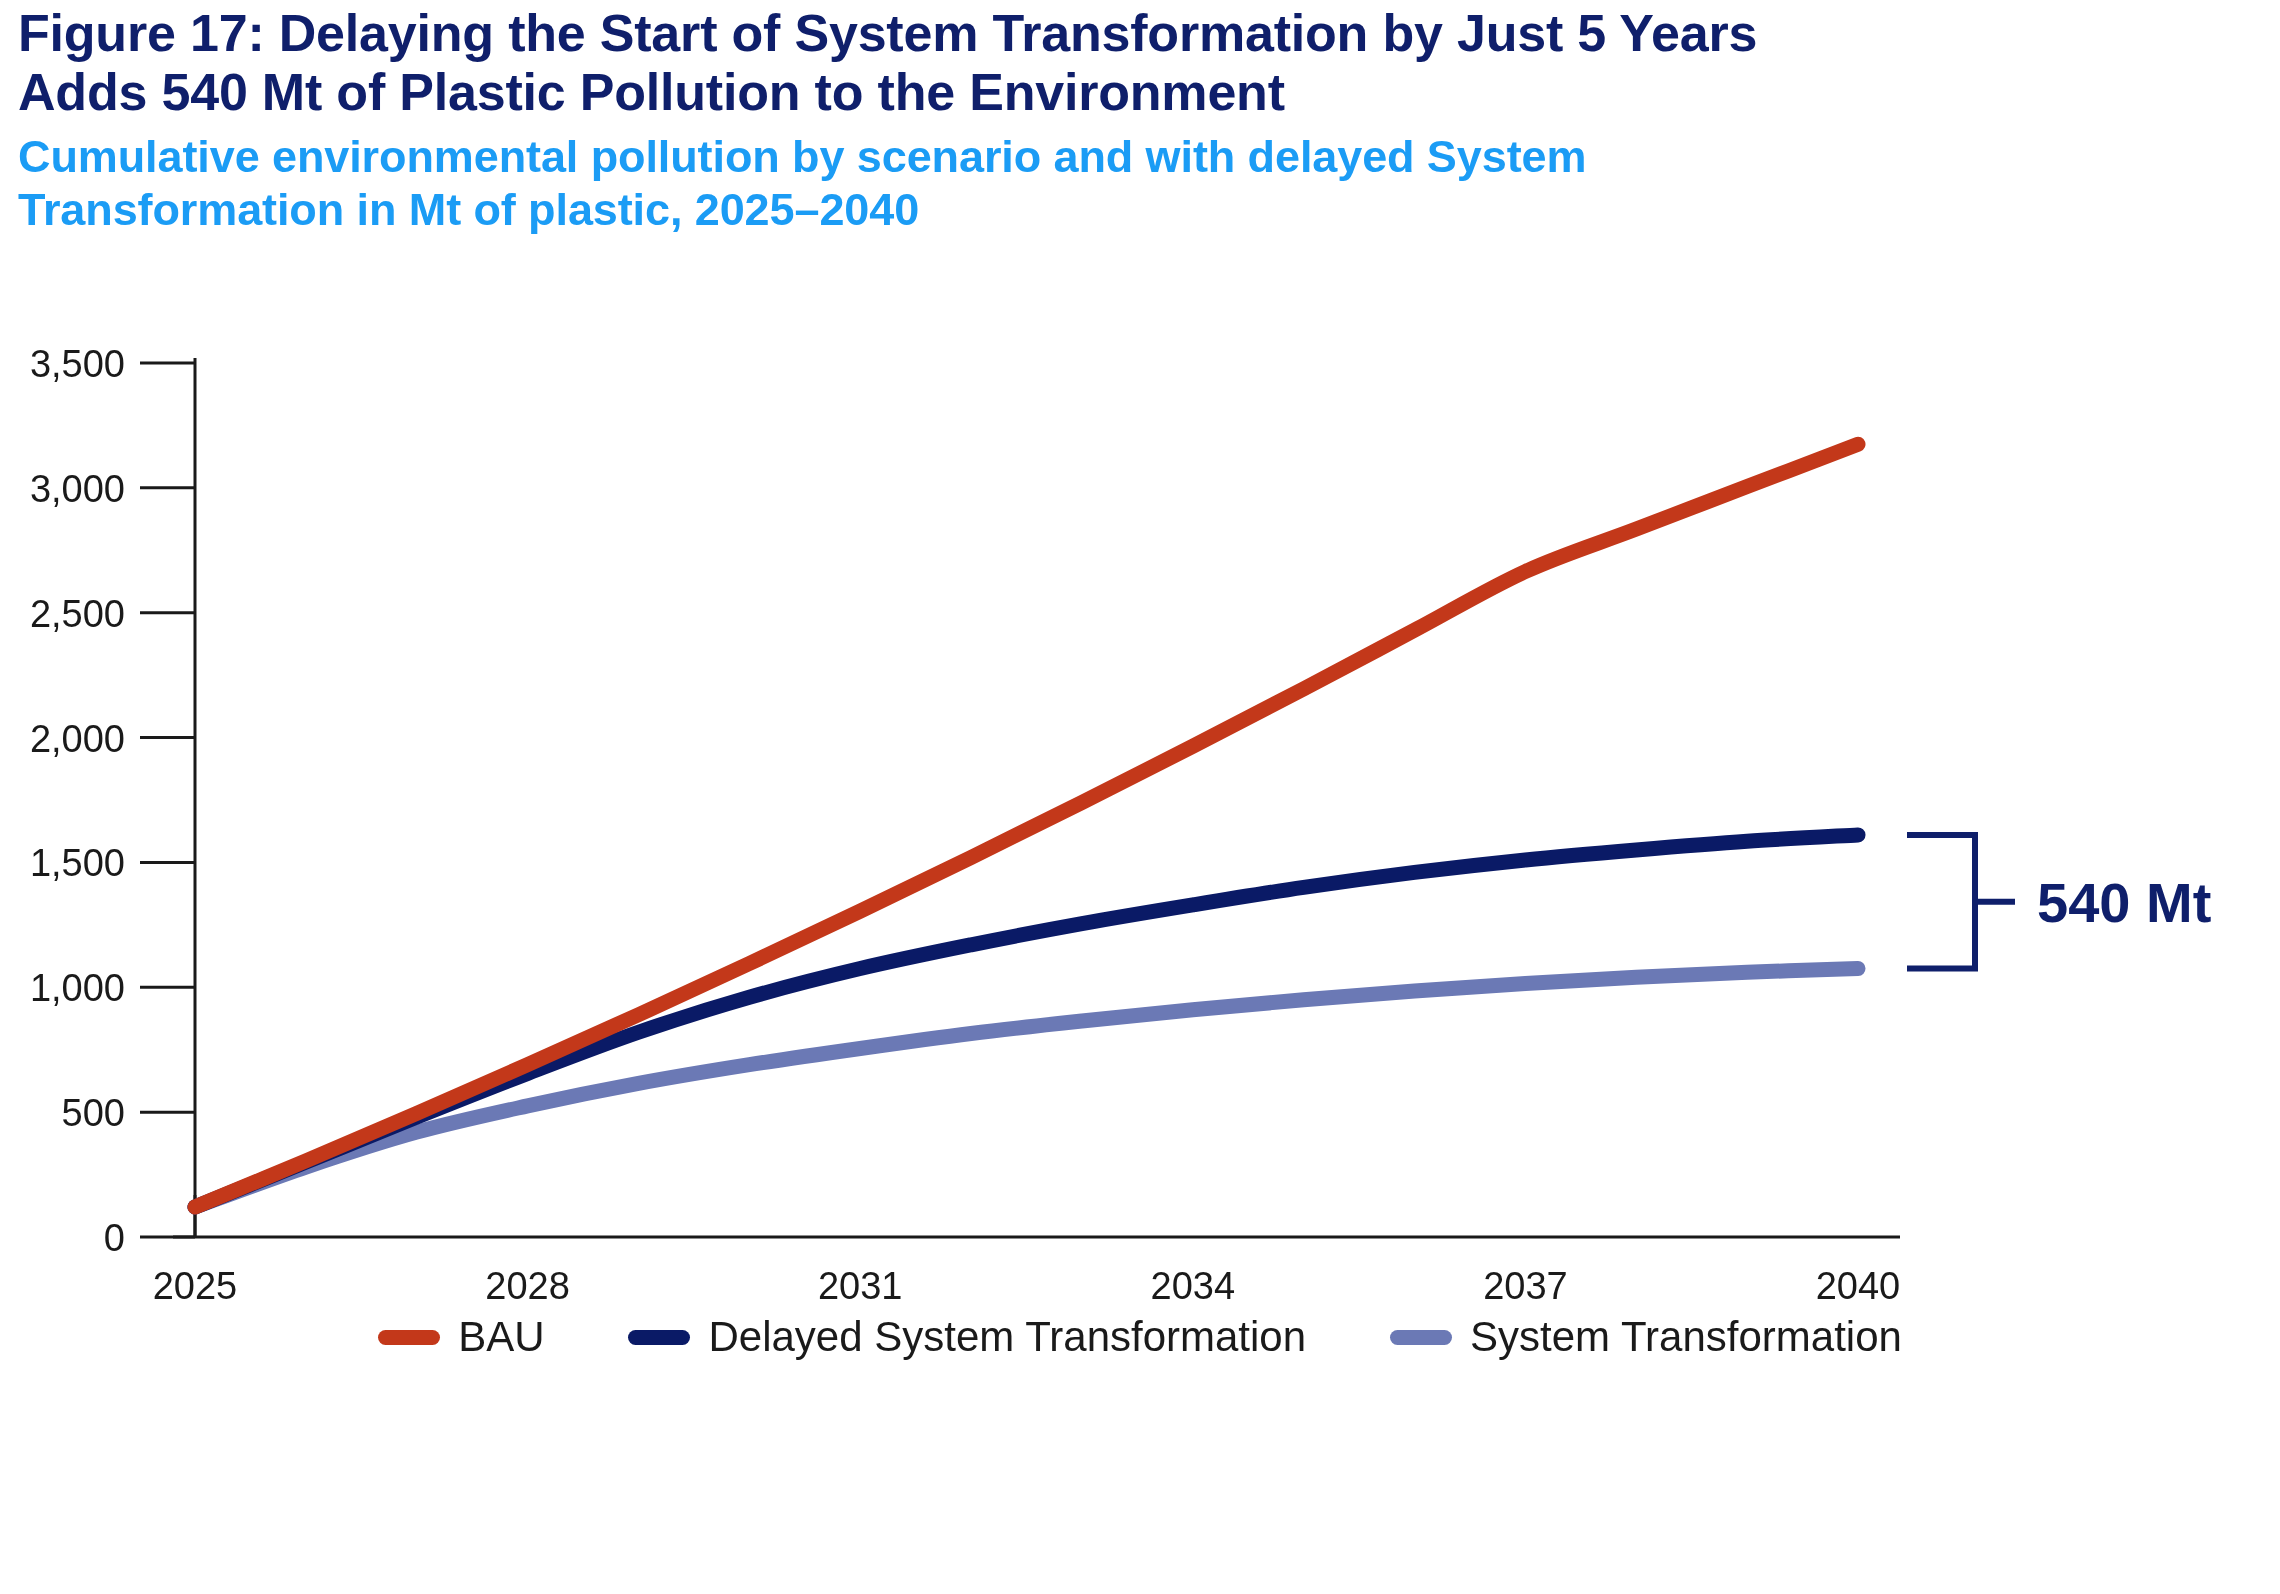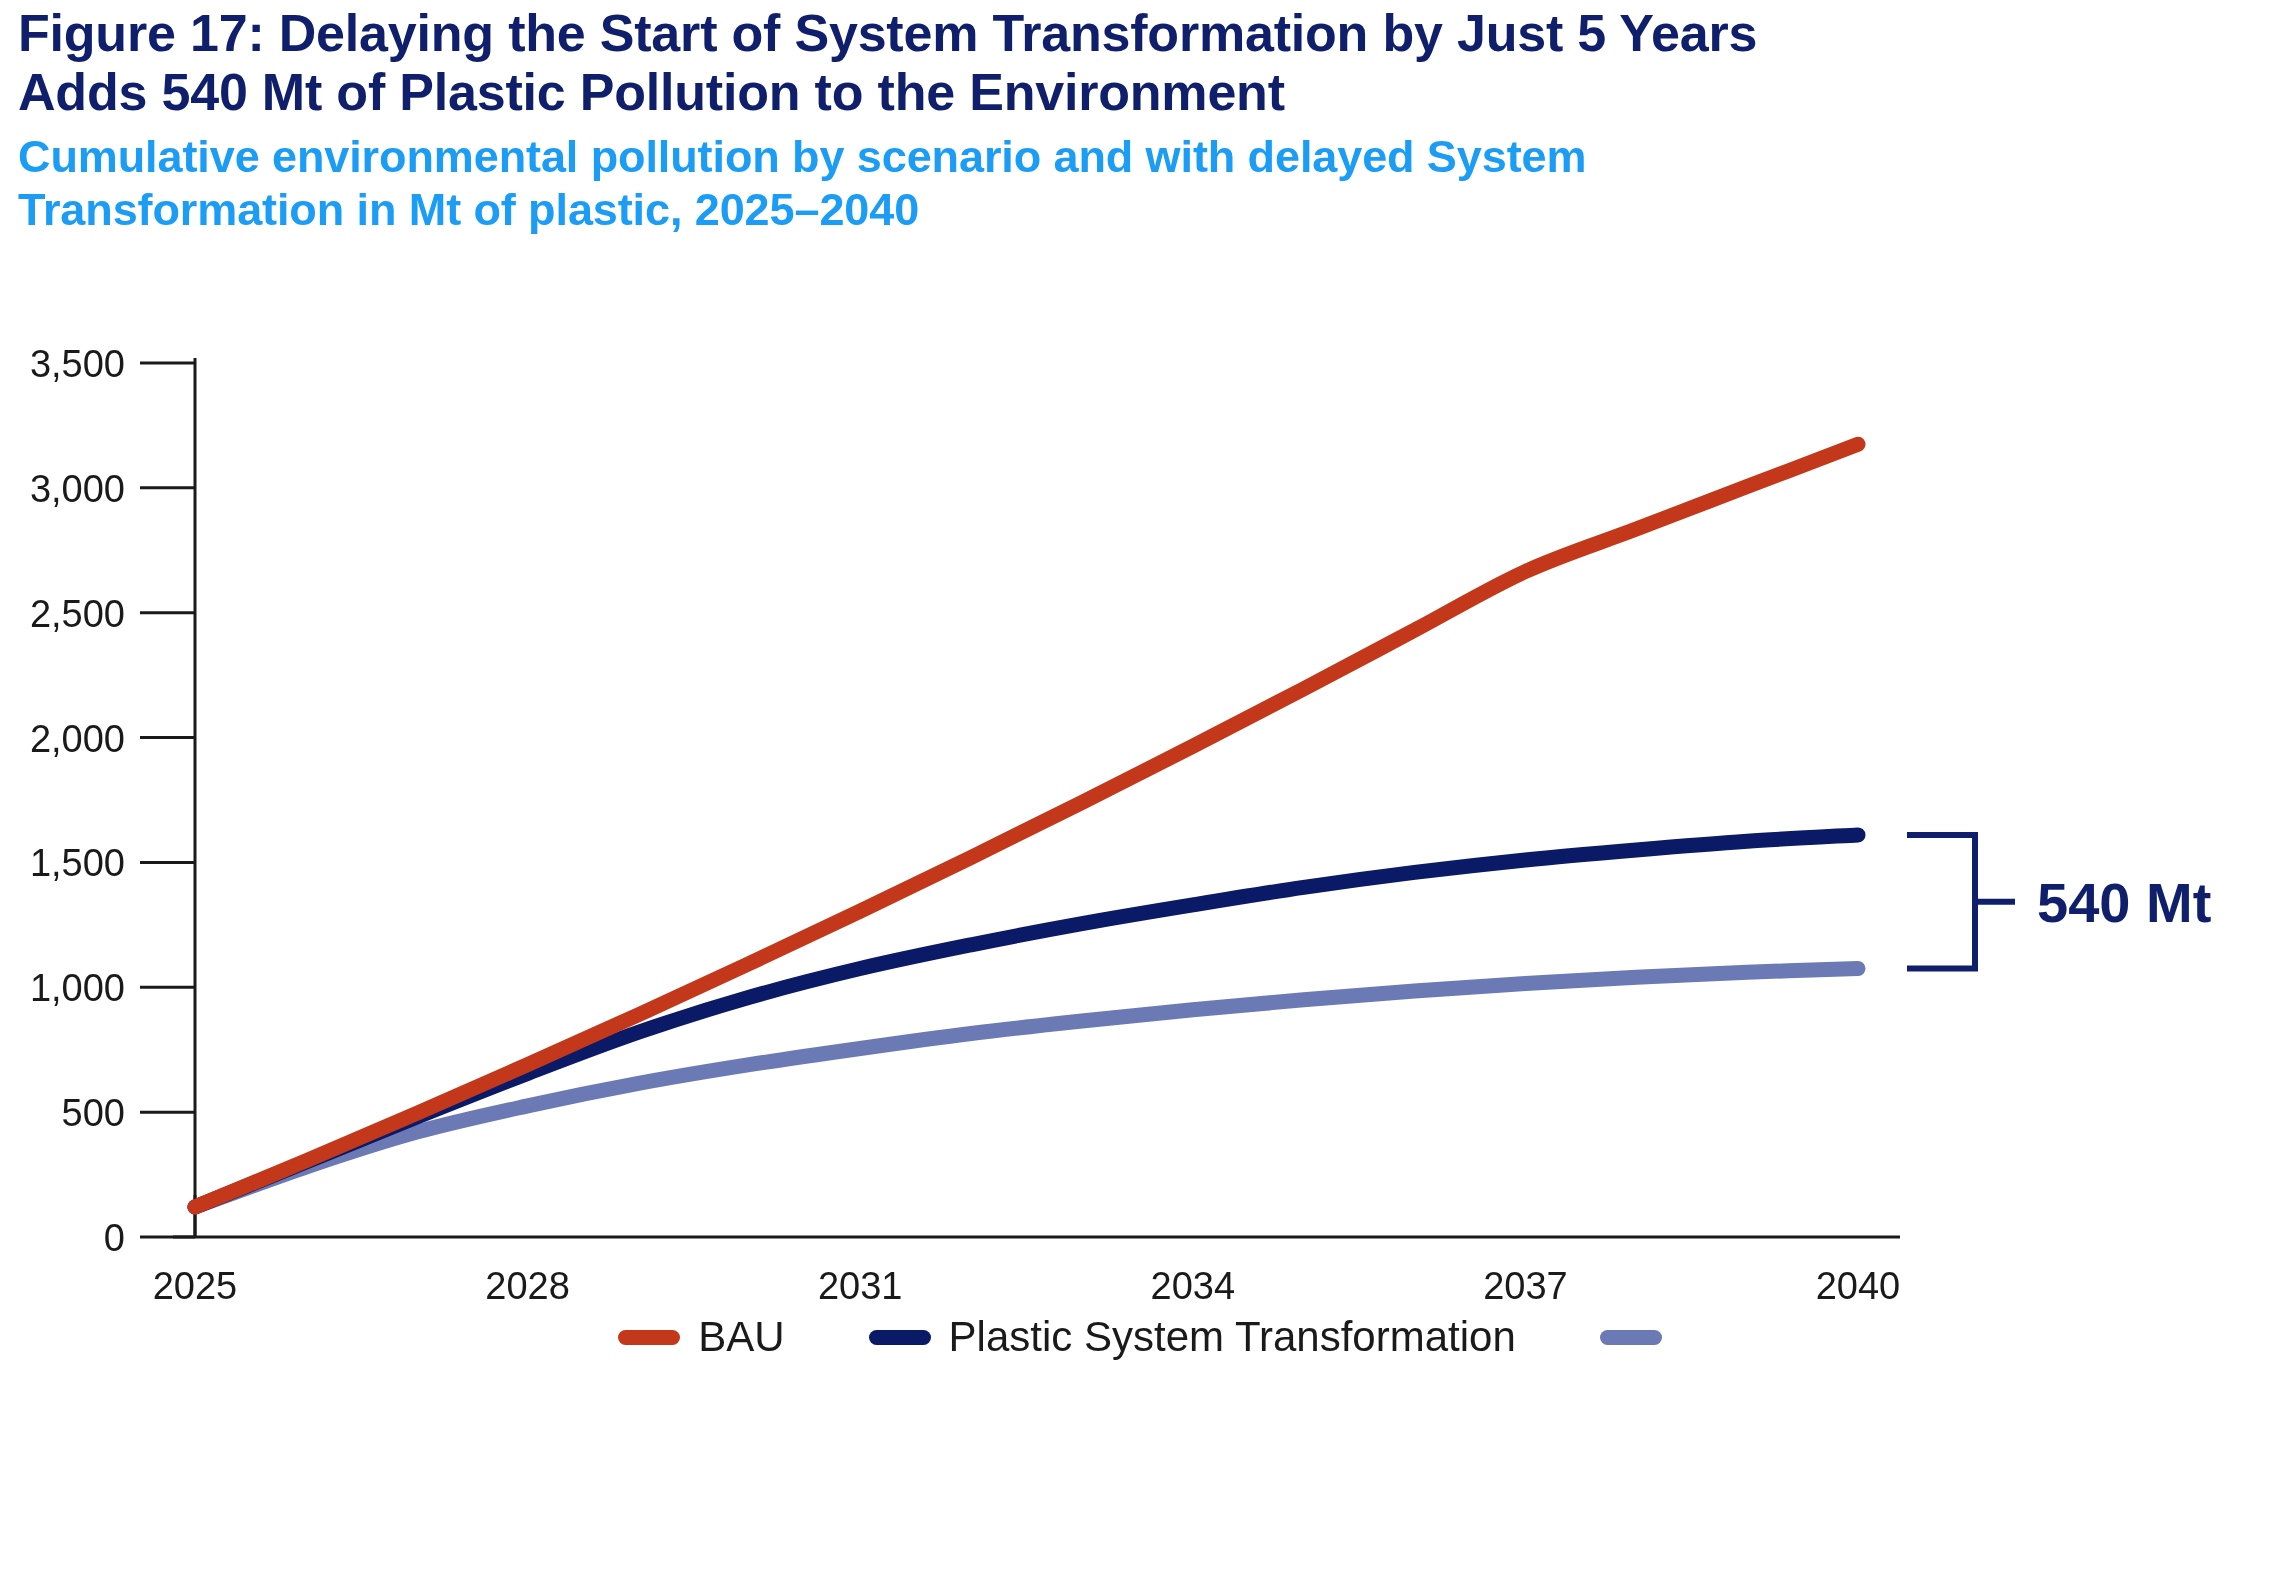--- a/index.html
+++ b/index.html
@@ -165,21 +165,22 @@
     </svg>
   </div>
 
   <div class="legend">
     <div class="legend-item">
       <span class="legend-swatch" style="background: rgb(195, 56, 26);"></span>
       <span class="legend-label">BAU</span>
     </div>
     <div class="legend-item">
       <span class="legend-swatch" style="background: rgb(10, 26, 102);"></span>
-      <span class="legend-label">Plastic System Transformation</span>
+      <span class="legend-label">Delayed System Transformation</span>
     </div>
     <div class="legend-item">
       <span class="legend-swatch" style="background: rgb(107, 121, 181);"></span>
+      <span class="legend-label">System Transformation</span>
     </div>
   </div>
 
 
 </div>
 
 </body></html>

